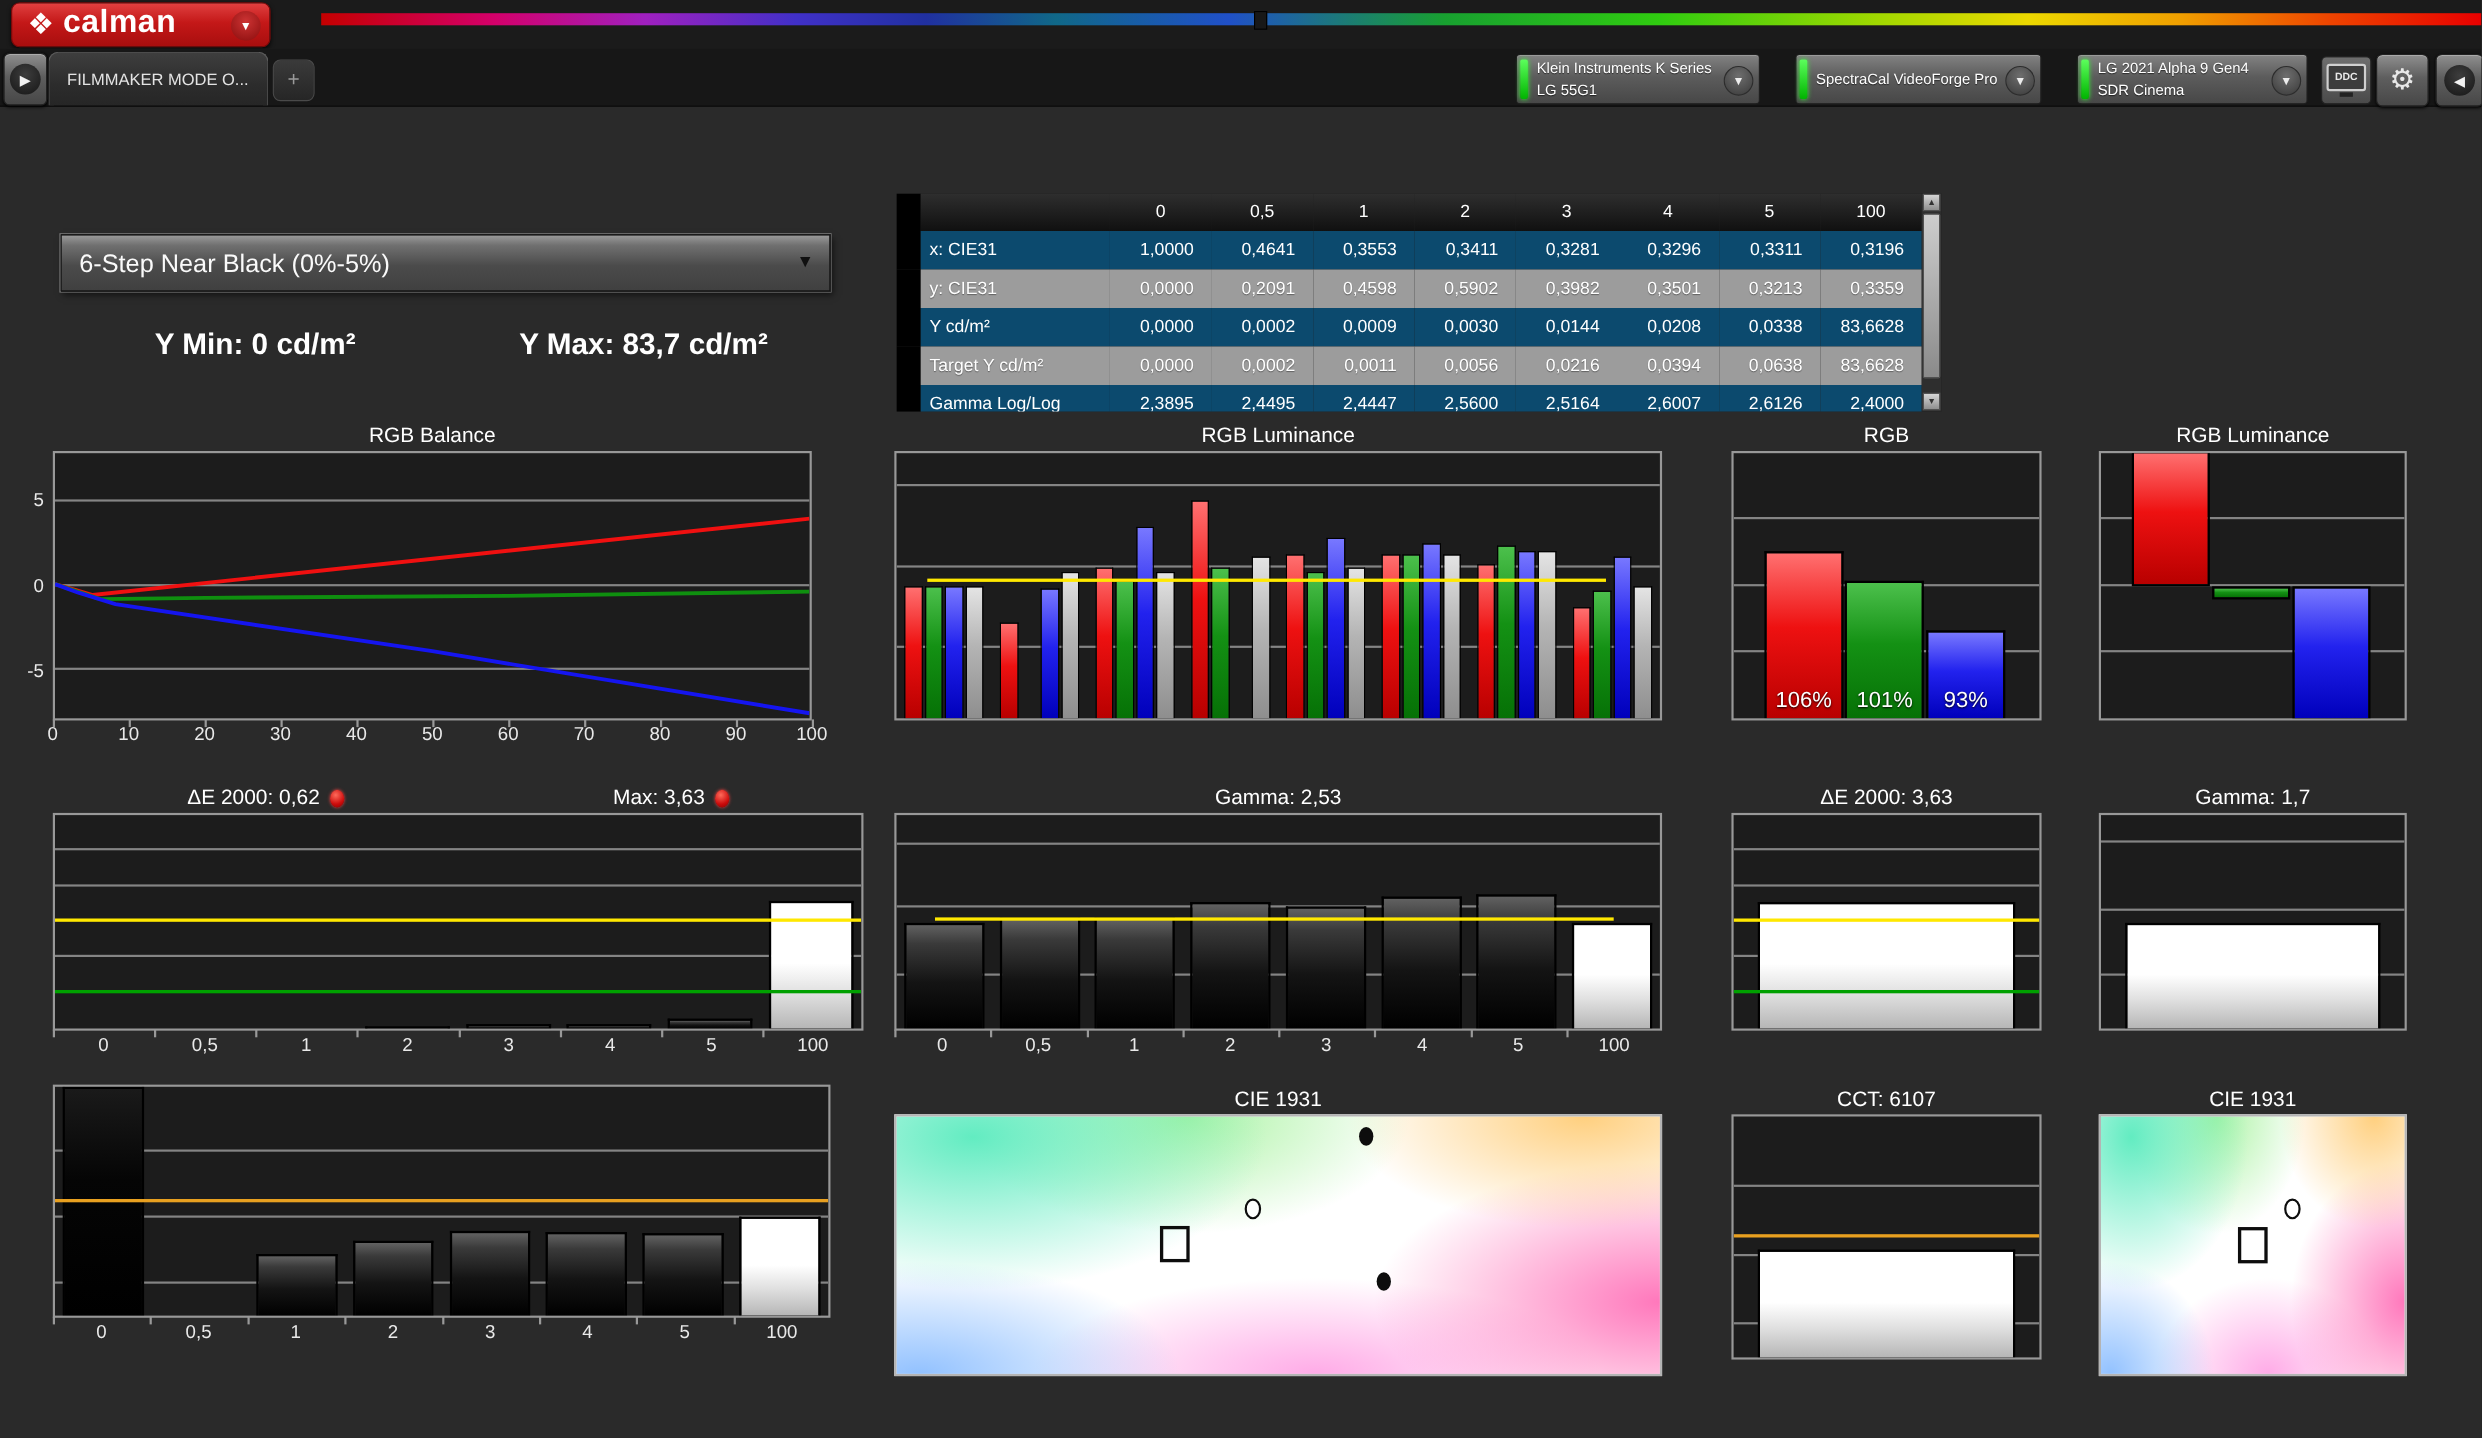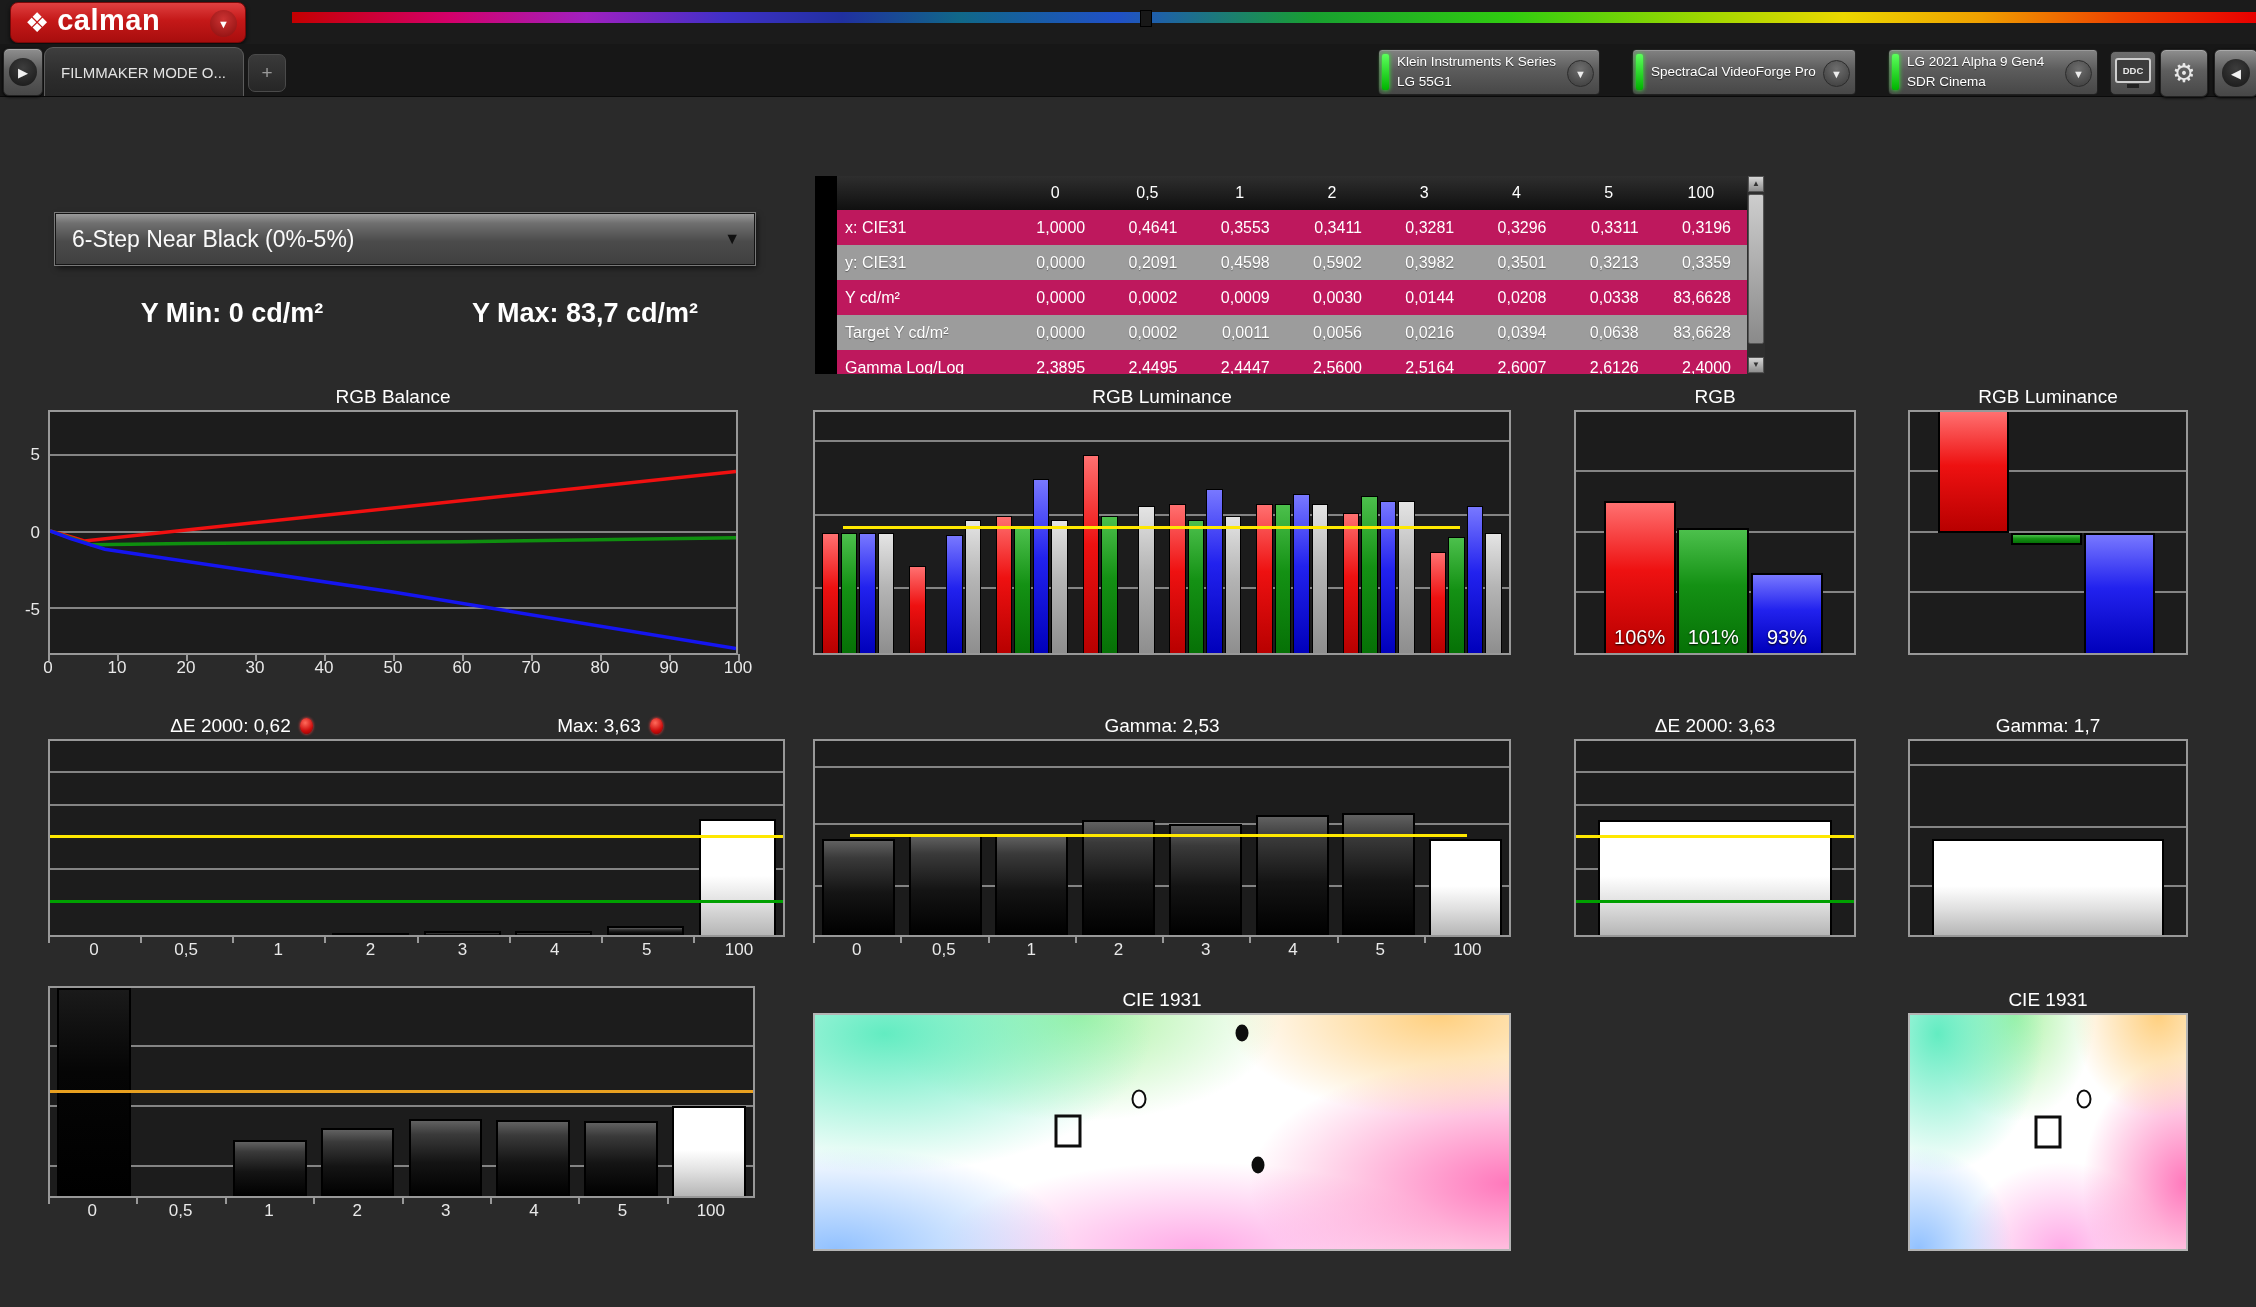--- a/index.html
+++ b/index.html
@@ -50,21 +50,21 @@
     border:1px solid #141414;box-shadow:0 0 0 1px #787878,2px 3px 6px #0009;
     display:flex;align-items:center;padding-left:16px;box-sizing:border-box;color:#fafafa;font-size:23px;}
   #preset .arrow{position:absolute;right:14px;color:#101010;font-size:16px;}
   .bigstat{position:absolute;color:#fff;font-size:27px;font-weight:600;width:320px;text-align:center;}
   
   #tablebox{position:absolute;left:815px;top:176px;width:950px;height:198px;overflow:hidden;background:#202020;}
   .tbl-grid{position:absolute;left:0;top:0;width:932px;display:grid;grid-template-columns:22px 172px repeat(8,1fr);}
   .tcell{height:35px;line-height:35px;font-size:16px;color:#fff;box-sizing:border-box;overflow:hidden;white-space:nowrap;}
   .thead{height:34px;line-height:34px;background:linear-gradient(#2e2e2e,#101010);text-align:center;}
   .tstrip{background:#000;}
-  .trow-a{background:#be185d;}
+  .trow-a{background:#0c4a6e;}
   .trow-b{background:#9c9c9c;text-shadow:0 1px 1px #0006;}
   .tlabel{padding-left:8px;text-align:left;}
   .tval{text-align:right;padding-right:16px;}
   #tbl-scroll{position:absolute;right:0;top:0;width:18px;height:198px;background:#2e2e2e;}
   .scr-btn{position:absolute;left:1px;width:16px;height:16px;background:linear-gradient(#d6d6d6,#8e8e8e);
     border:1px solid #555;box-sizing:border-box;color:#333;font-size:8px;line-height:14px;text-align:center;}
   .scr-thumb{position:absolute;left:1px;top:18px;width:16px;height:150px;background:linear-gradient(#cdcdcd,#8a8a8a);
     border:1px solid #555;box-sizing:border-box;border-radius:2px;}
   
   .panel{position:absolute;}
@@ -549,20 +549,36 @@
       </div>
       <div class="plotwrap">
         <div class="plot cie cie-bg" style="height: 238px;">
           <div class="cie-marker mk-dot" style="left: 61.5%; top: 7.5%;"></div>
           <div class="cie-marker mk-circle" style="left: 46.7%; top: 35.7%;"></div>
           <div class="cie-marker mk-square" style="left: 36.4%; top: 49.4%;"></div>
           <div class="cie-marker mk-dot" style="left: 63.8%; top: 64.3%;"></div>
         </div>
       </div>
     </div>
+  <div class="panel" style="left:1574px;top:986px;width:282px;">
+      <div class="chart-titles">
+        <div class="title-item">
+          <span class="chart-title">CCT: 6107</span>
+        </div>
+      </div>
+      <div class="plotwrap">
+        <div class="plot" style="height: 223px;">
+          <div class="gridline" style="bottom: 13.9%;"></div>
+          <div class="gridline" style="bottom: 42.1%;"></div>
+          <div class="gridline" style="bottom: 70.7%;"></div>
+          <div class="wbar s-white" style="left: 8%; width: 84%; height: 44.6%;"></div>
+          <div class="refline" style="background: rgb(232, 160, 32); bottom: 49.7%; left: 0%; width: 100%;"></div>
+        </div>
+      </div>
+    </div>
   <div class="panel" style="left:1908px;top:986px;width:280px;">
       <div class="chart-titles">
         <div class="title-item">
           <span class="chart-title">CIE 1931</span>
         </div>
       </div>
       <div class="plotwrap">
         <div class="plot cie cie-bg" style="height: 238px;">
           <div class="cie-marker mk-circle" style="left: 63%; top: 36%;"></div>
           <div class="cie-marker mk-square" style="left: 50%; top: 50%;"></div>

